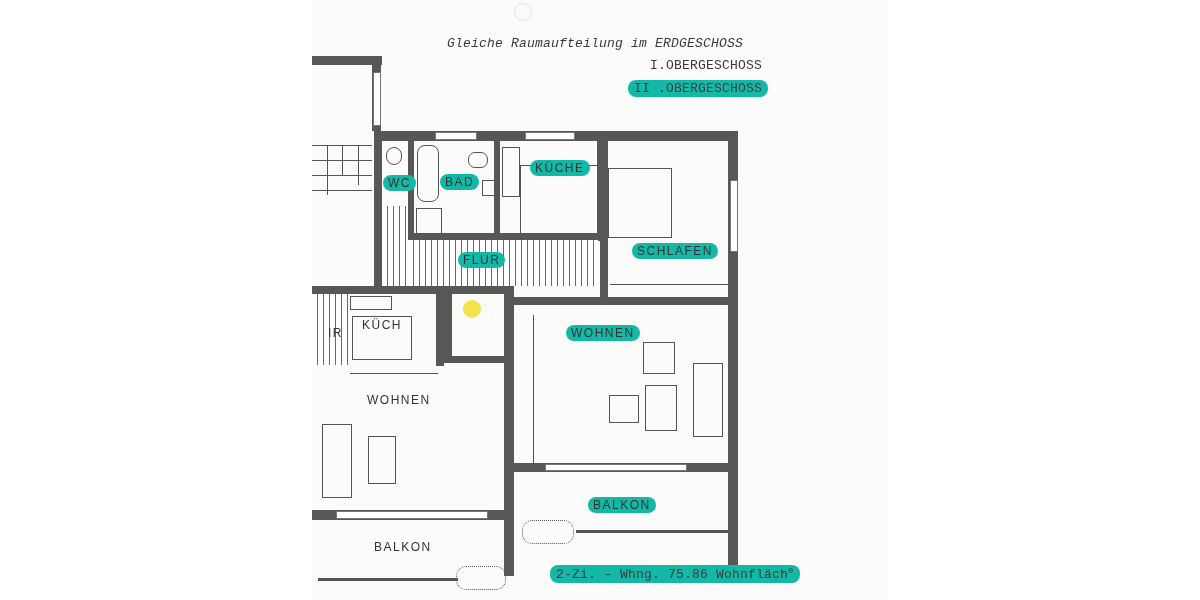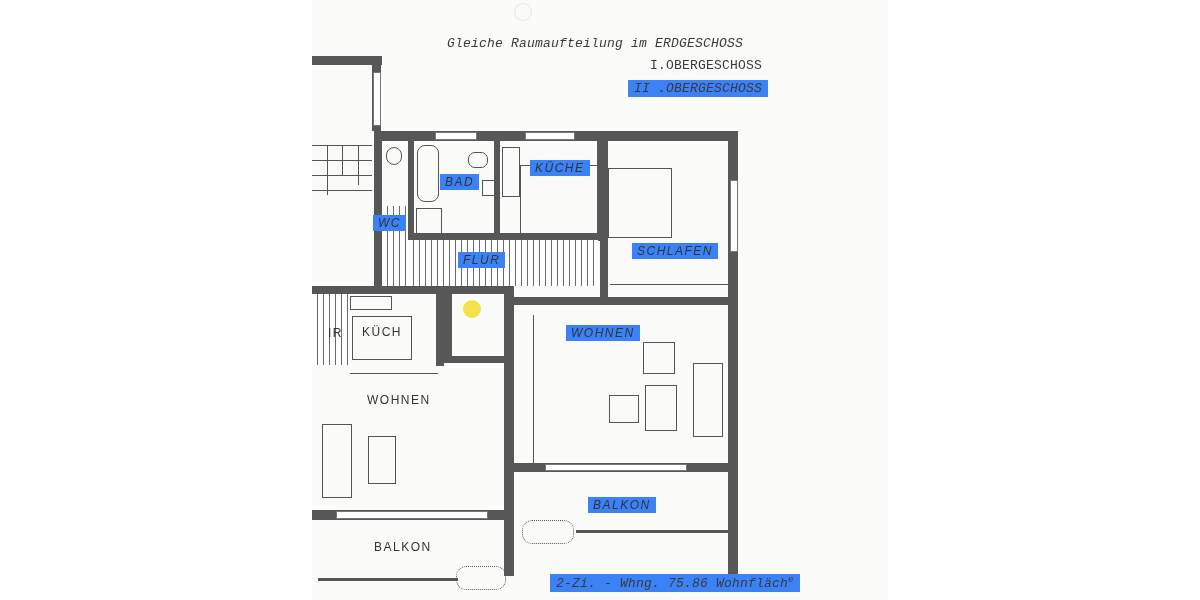--- a/index.html
+++ b/index.html
@@ -3,21 +3,21 @@
 <meta charset="utf-8">
 <style>
   html, body { margin:0; padding:0; }
   body { width:1200px; height:600px; background:#ffffff; position:relative; overflow:hidden;
          font-family:"Liberation Sans", sans-serif; }
   .paper { position:absolute; left:312px; top:0; width:576px; height:600px; background:#fbfbfa; }
   .hole { position:absolute; left:514px; top:3px; width:16px; height:16px; border-radius:50%;
           border:1px solid #e4e4e4; }
   .typed { position:absolute; font-family:"Liberation Mono", monospace; font-size:13px; color:#3a3a3a;
            white-space:nowrap; letter-spacing:0.2px; }
-  .hl { background:#3b82f6; border-radius:0; padding:1px 6px;font-style:italic; }
+  .hl { background:#14b8a6; border-radius:8px; padding:1px 6px; }
   .wall { position:absolute; background:#575757; }
   .thin { position:absolute; background:#555; }
   .room-label { position:absolute; font-size:12px; color:#333; letter-spacing:1.5px; white-space:nowrap; }
   .room-label.hl { padding:1px 5px; }
   .hatch { position:absolute;
            background: repeating-linear-gradient(90deg, #ffffff 0px, #ffffff 5px, #6a6a6a 5px, #6a6a6a 6px); }
   .win { position:absolute; background:#fff; border:1px solid #777; }
   .furn { position:absolute; border:1.5px solid #555; background:transparent; }
   .dot { position:absolute; width:18px; height:18px; border-radius:50%; background:#f3e24a; }
 </style>
@@ -99,27 +99,27 @@
   <div class="furn" style="left:609px; top:395px; width:28px; height:26px;"></div>
   <div class="furn" style="left:645px; top:385px; width:30px; height:44px;"></div>
   <div class="furn" style="left:693px; top:363px; width:28px; height:72px;"></div>
   <div class="wall" style="left:514px; top:463px; width:222px; height:9px;"></div>
   <div class="win" style="left:545px; top:464px; width:140px; height:5px;"></div>
   <div class="thin" style="left:576px; top:530px; width:152px; height:3px;"></div>
   <div class="furn" style="left:522px; top:520px; width:50px; height:22px; border-radius:10px; border-style:dotted;"></div>
   <div class="furn" style="left:456px; top:566px; width:48px; height:22px; border-radius:10px; border-style:dotted;"></div>
 </div>
 
-<div class="room-label hl" style="left:373px; top:175px;margin-top:40px;">WC</div>
+<div class="room-label hl" style="left:383px; top:175px;">WC</div>
 <div class="room-label hl" style="left:440px; top:174px;">BAD</div>
 <div class="room-label hl" style="left:530px; top:160px;">KÜCHE</div>
 <div class="room-label hl" style="left:632px; top:243px;">SCHLAFEN</div>
 <div class="room-label hl" style="left:458px; top:252px;">FLUR</div>
 <div class="room-label" style="left:328px; top:326px;">IR</div>
-<div class="room-label" style="left:362px; top:325px;">KÜCH</div>
+<div class="room-label" style="left:362px; top:318px;">KÜCH</div>
 <div class="room-label" style="left:367px; top:393px;">WOHNEN</div>
 <div class="room-label hl" style="left:566px; top:325px;">WOHNEN</div>
 <div class="room-label hl" style="left:588px; top:497px;">BALKON</div>
 <div class="room-label" style="left:374px; top:540px;">BALKON</div>
 
-<div class="typed hl" style="left:550px; top:565px;margin-top:9px;">
+<div class="typed hl" style="left:550px; top:565px;">
   <span>2-Zi. - Whng. 75.86 Wohnfläch</span><sup style="font-size:9px;">e</sup>
 </div>
 
 </body></html>

